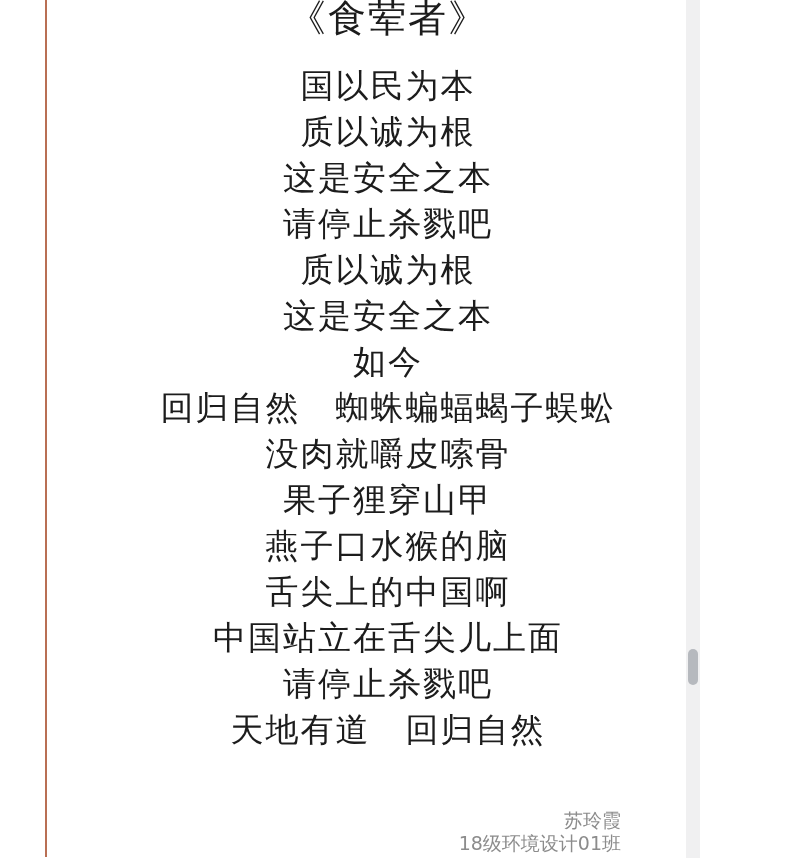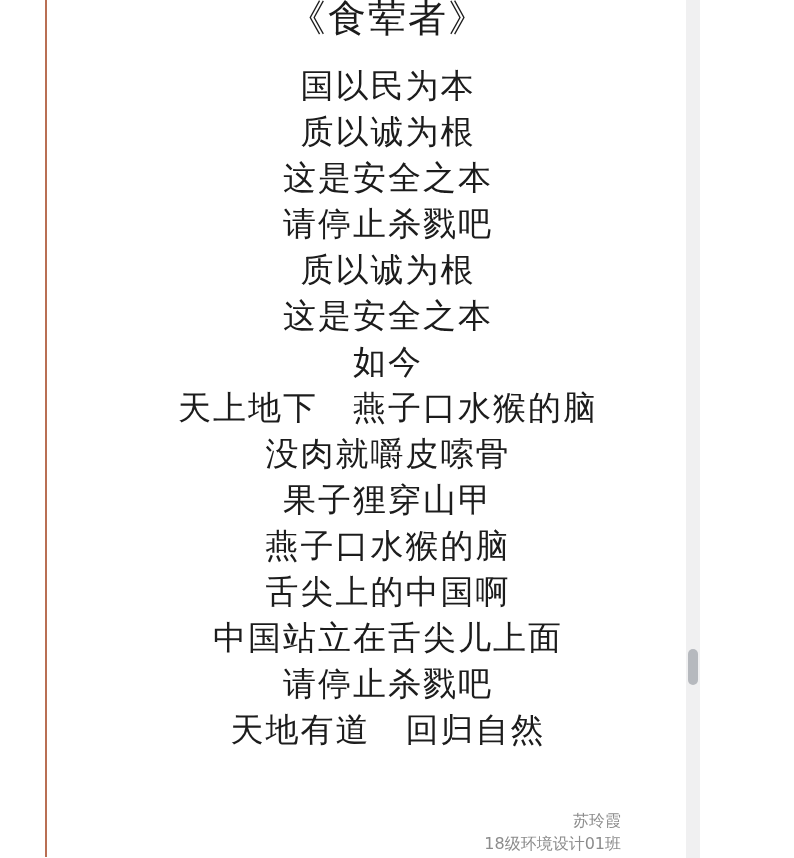--- a/index.html
+++ b/index.html
@@ -56,21 +56,21 @@
   }
 
   
   .signature {
     position: absolute;
     right: 79px;
     top: 809px;
     text-align: right;
     color: #8c8c8c;
     font-family: "DejaVu Sans", "Liberation Sans", sans-serif;
-    font-size: 16px;
+    font-size: 19px;
     line-height: 23px;
   }
 
   
   .scroll-track {
     position: absolute;
     right: 0;
     top: 0;
     width: 14px;
     height: 858px;
@@ -134,21 +134,21 @@
   <div class="content">
     <div class="doc-title">《食荤者》</div>
     <div class="poem">
       <div class="poem-line">国以民为本</div>
       <div class="poem-line">质以诚为根</div>
       <div class="poem-line">这是安全之本</div>
       <div class="poem-line">请停止杀戮吧</div>
       <div class="poem-line">质以诚为根</div>
       <div class="poem-line">这是安全之本</div>
       <div class="poem-line">如今</div>
-      <div class="poem-line">天上地下　燕子口水猴的脑</div>
+      <div class="poem-line">回归自然　蜘蛛蝙蝠蝎子蜈蚣</div>
       <div class="poem-line">没肉就嚼皮嗦骨</div>
       <div class="poem-line">果子狸穿山甲</div>
       <div class="poem-line">燕子口水猴的脑</div>
       <div class="poem-line">舌尖上的中国啊</div>
       <div class="poem-line">中国站立在舌尖儿上面</div>
       <div class="poem-line">请停止杀戮吧</div>
       <div class="poem-line">天地有道　回归自然</div>
     </div>
   </div>
 

